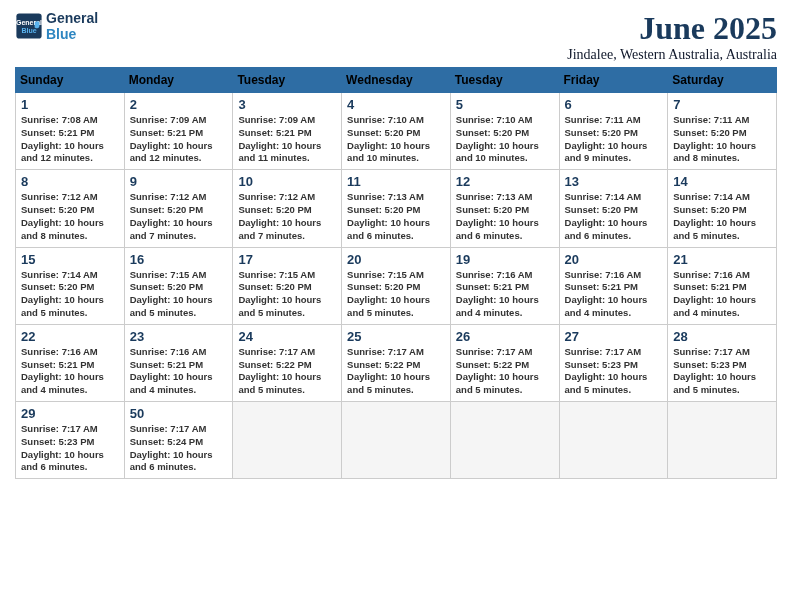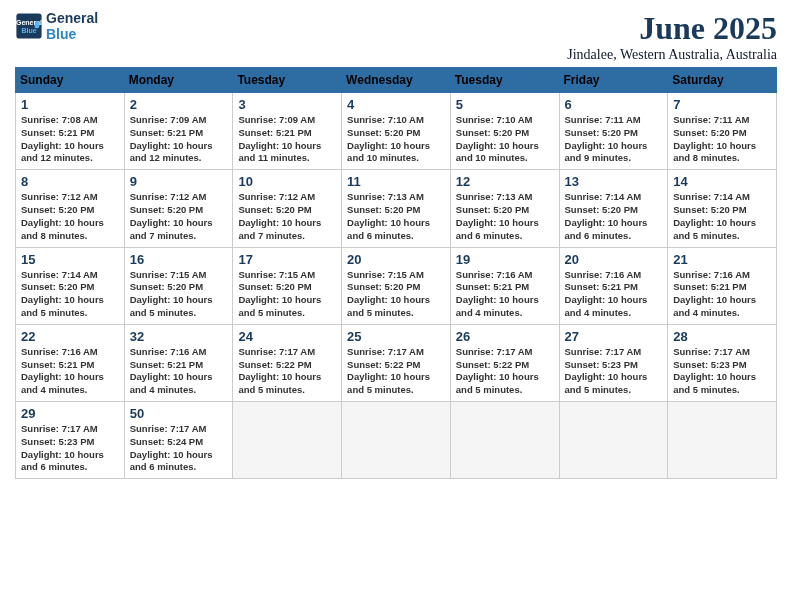--- a/index.html
+++ b/index.html
@@ -279,21 +279,21 @@
         </tr>
         <tr class="week-row">
           <td>
             <span class="day-num">22</span>
             <div class="day-info">Sunrise: 7:16 AM
 Sunset: 5:21 PM
 Daylight: 10 hours
 and 4 minutes.</div>
           </td>
           <td>
-            <span class="day-num">32</span>
+            <span class="day-num">23</span>
             <div class="day-info">Sunrise: 7:16 AM
 Sunset: 5:21 PM
 Daylight: 10 hours
 and 4 minutes.</div>
           </td>
           <td>
             <span class="day-num">24</span>
             <div class="day-info">Sunrise: 7:17 AM
 Sunset: 5:22 PM
 Daylight: 10 hours

